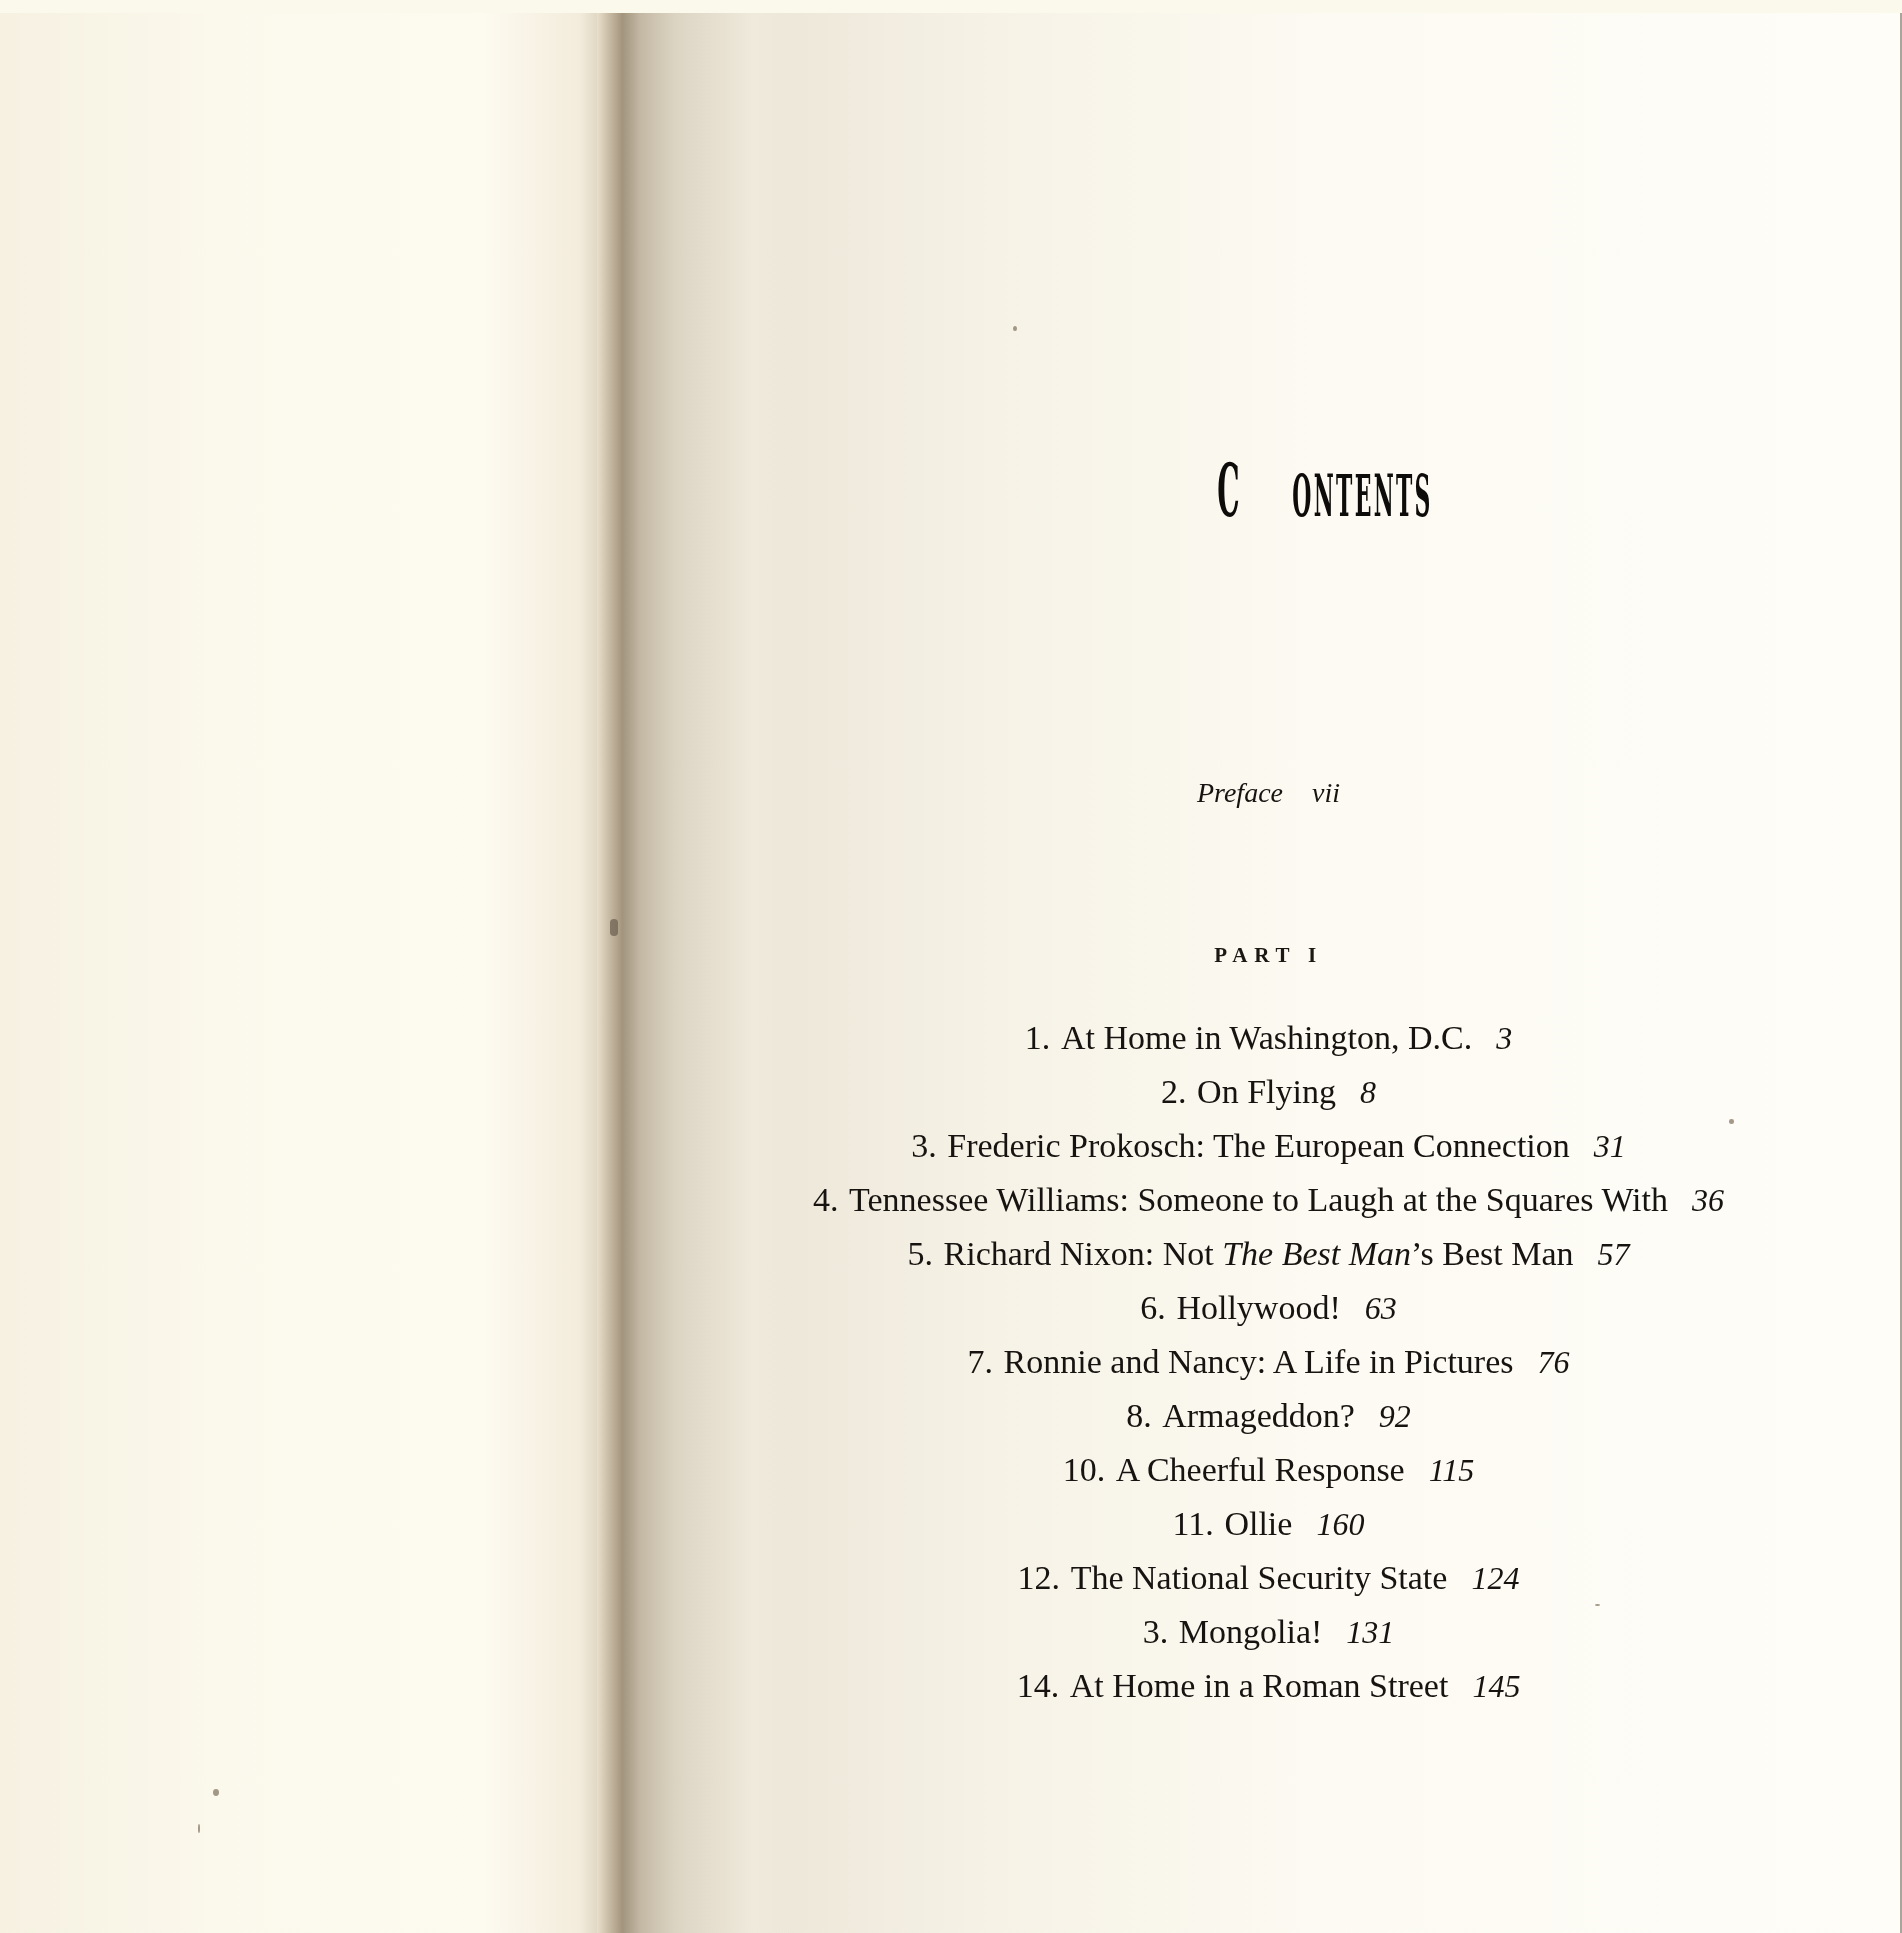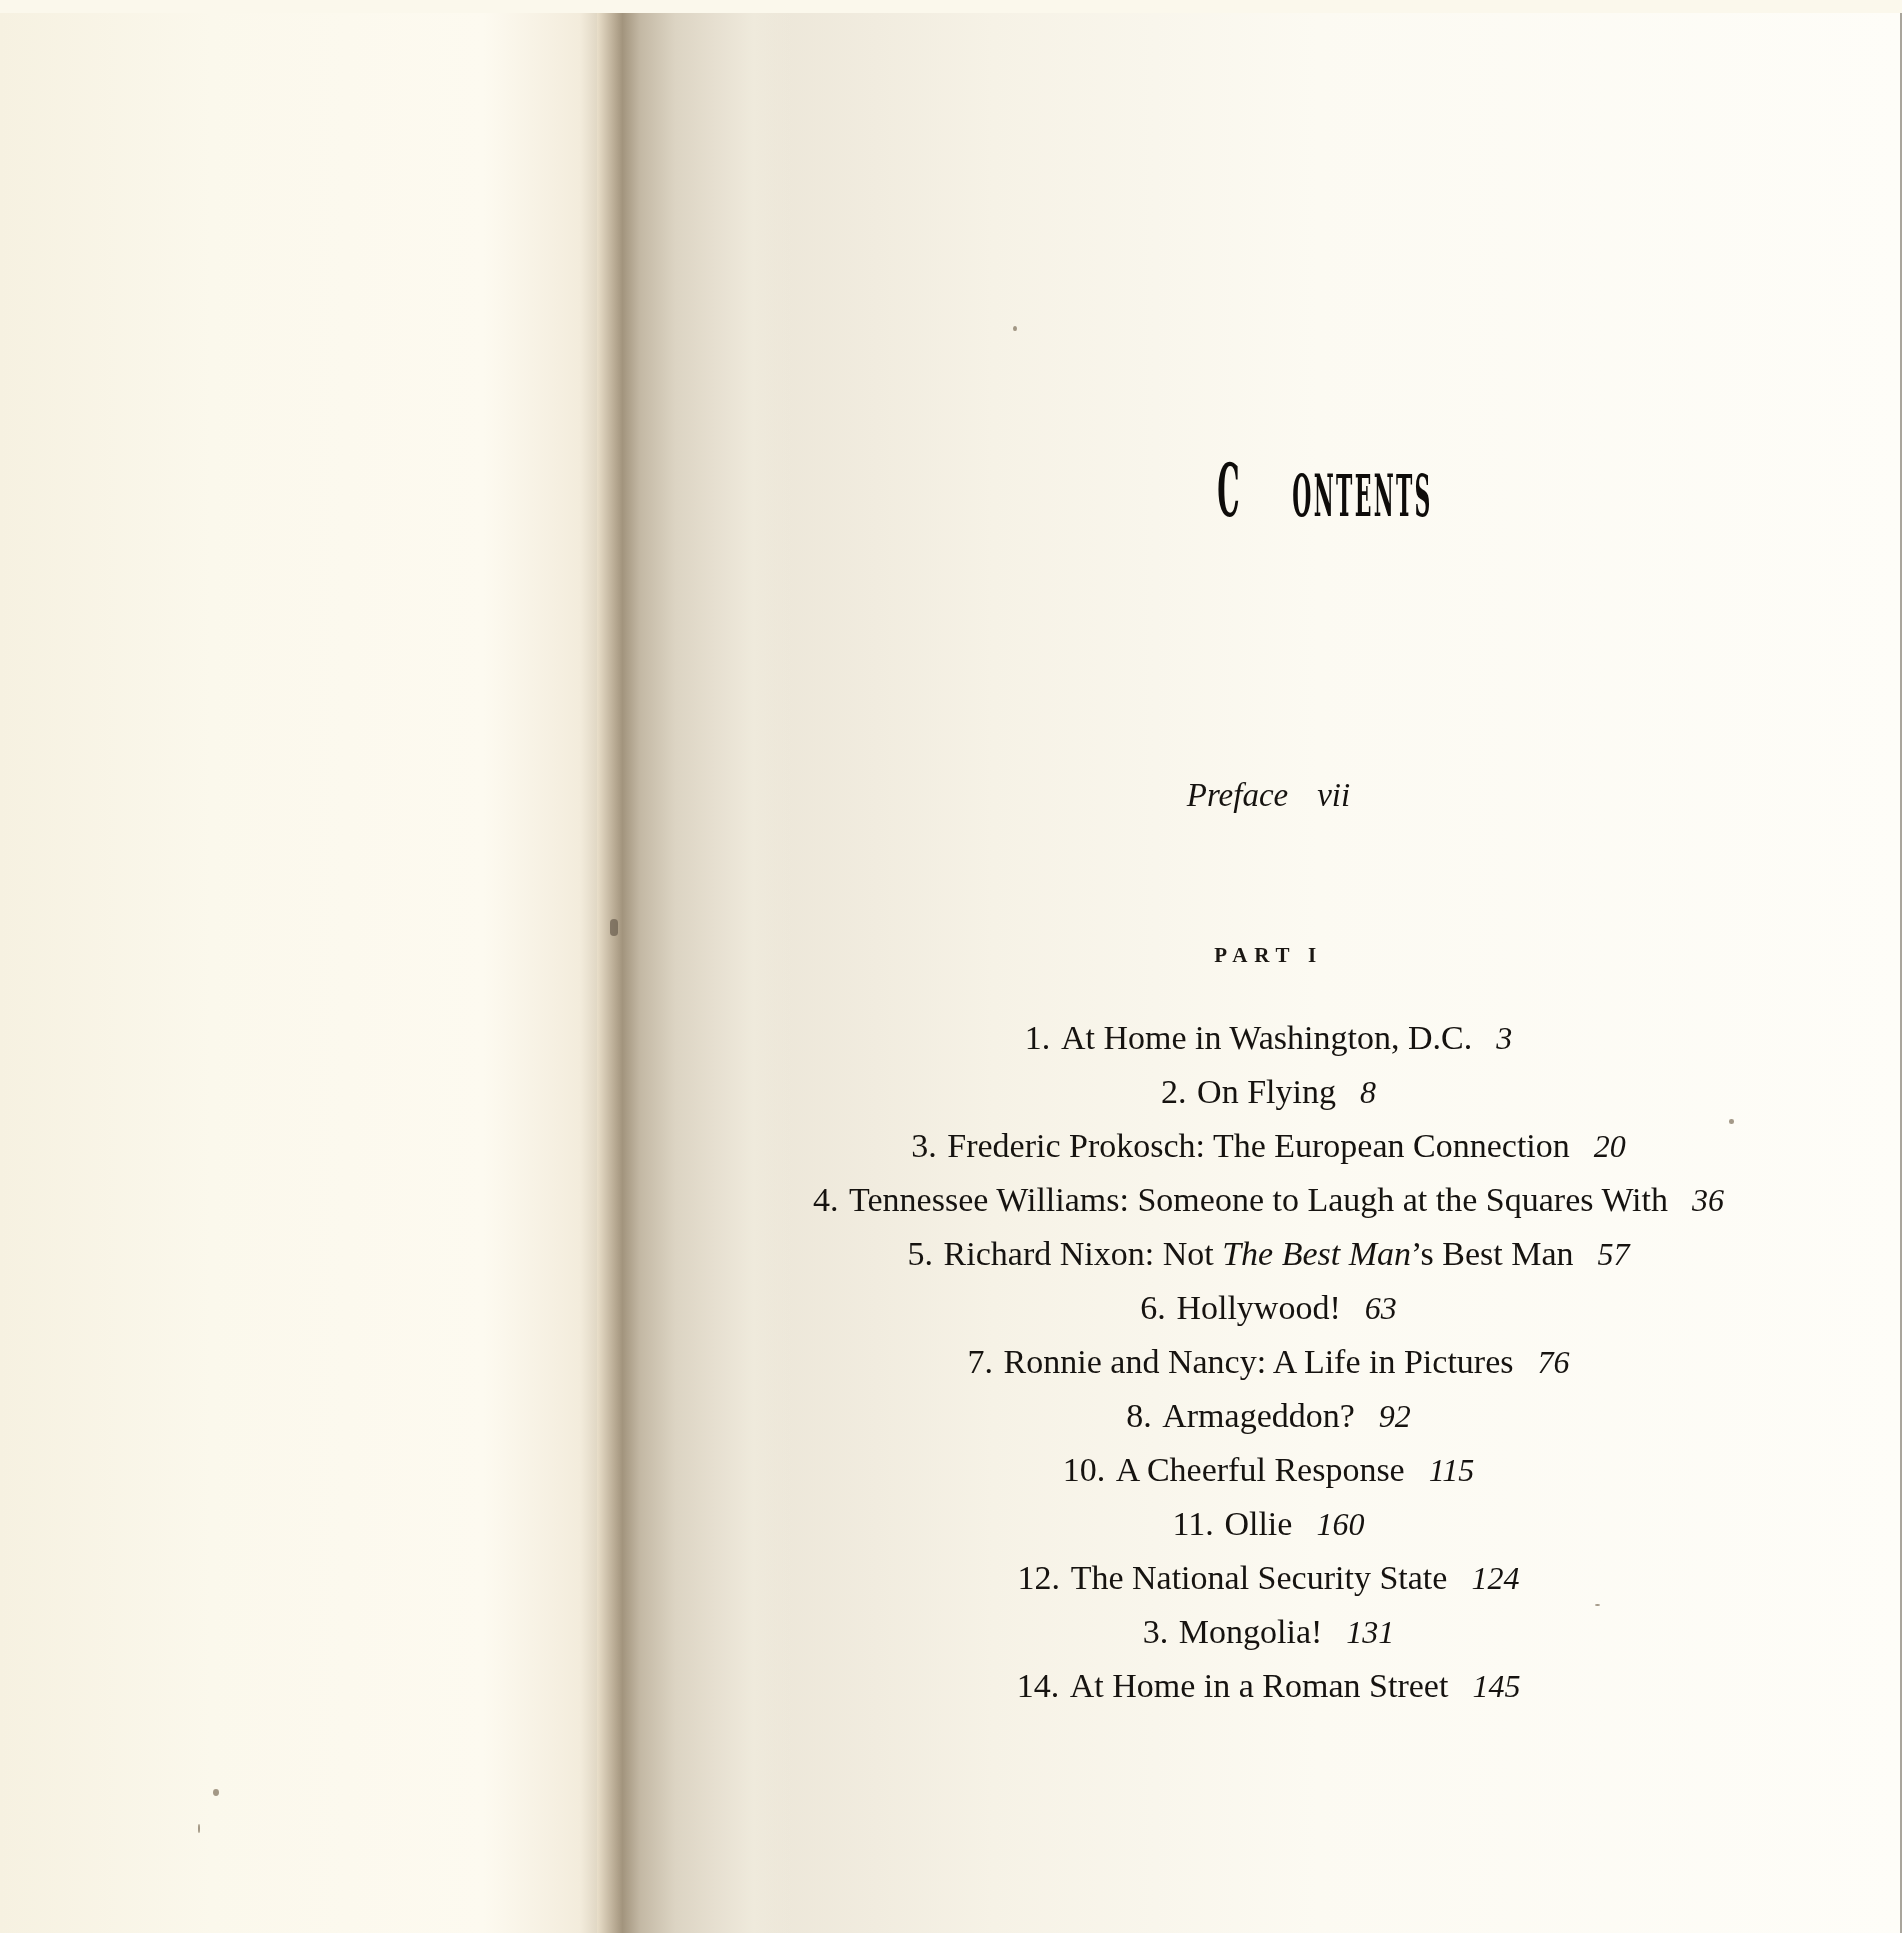--- a/index.html
+++ b/index.html
@@ -84,21 +84,21 @@
     }
     .contents-title .cap { font-size: 73px; }
     .contents-title .rest { font-size: 57px; }
     .preface {
       position: absolute;
       left: 1042px;
       width: 453px;
       top: 764px;
       text-align: center;
       font-style: italic;
-      font-size: 33px;
+      font-size: 28px;
       white-space: nowrap;
     }
     .preface .pg { margin-left: 29px; }
     .part-label {
       position: absolute;
       left: 1042px;
       width: 453px;
       top: 930px;
       text-align: center;
       font-size: 21px;
@@ -162,21 +162,21 @@
   <div class="part-label">PART I</div>
 
   <div class="toc">
     <div class="toc-entry">
       <span class="num">1.</span><span>At Home in Washington, D.C.</span><span class="page">3</span>
     </div>
     <div class="toc-entry">
       <span class="num">2.</span><span>On Flying</span><span class="page">8</span>
     </div>
     <div class="toc-entry">
-      <span class="num">3.</span><span>Frederic Prokosch: The European Connection</span><span class="page">20</span>
+      <span class="num">3.</span><span>Frederic Prokosch: The European Connection</span><span class="page">31</span>
     </div>
     <div class="toc-entry">
       <span class="num">4.</span><span>Tennessee Williams: Someone to Laugh at the Squares With</span><span class="page">36</span>
     </div>
     <div class="toc-entry">
       <span class="num">5.</span><span>Richard Nixon: Not </span><em>The Best Man</em><span>’s Best Man</span><span class="page">57</span>
     </div>
     <div class="toc-entry">
       <span class="num">6.</span><span>Hollywood!</span><span class="page">63</span>
     </div>

